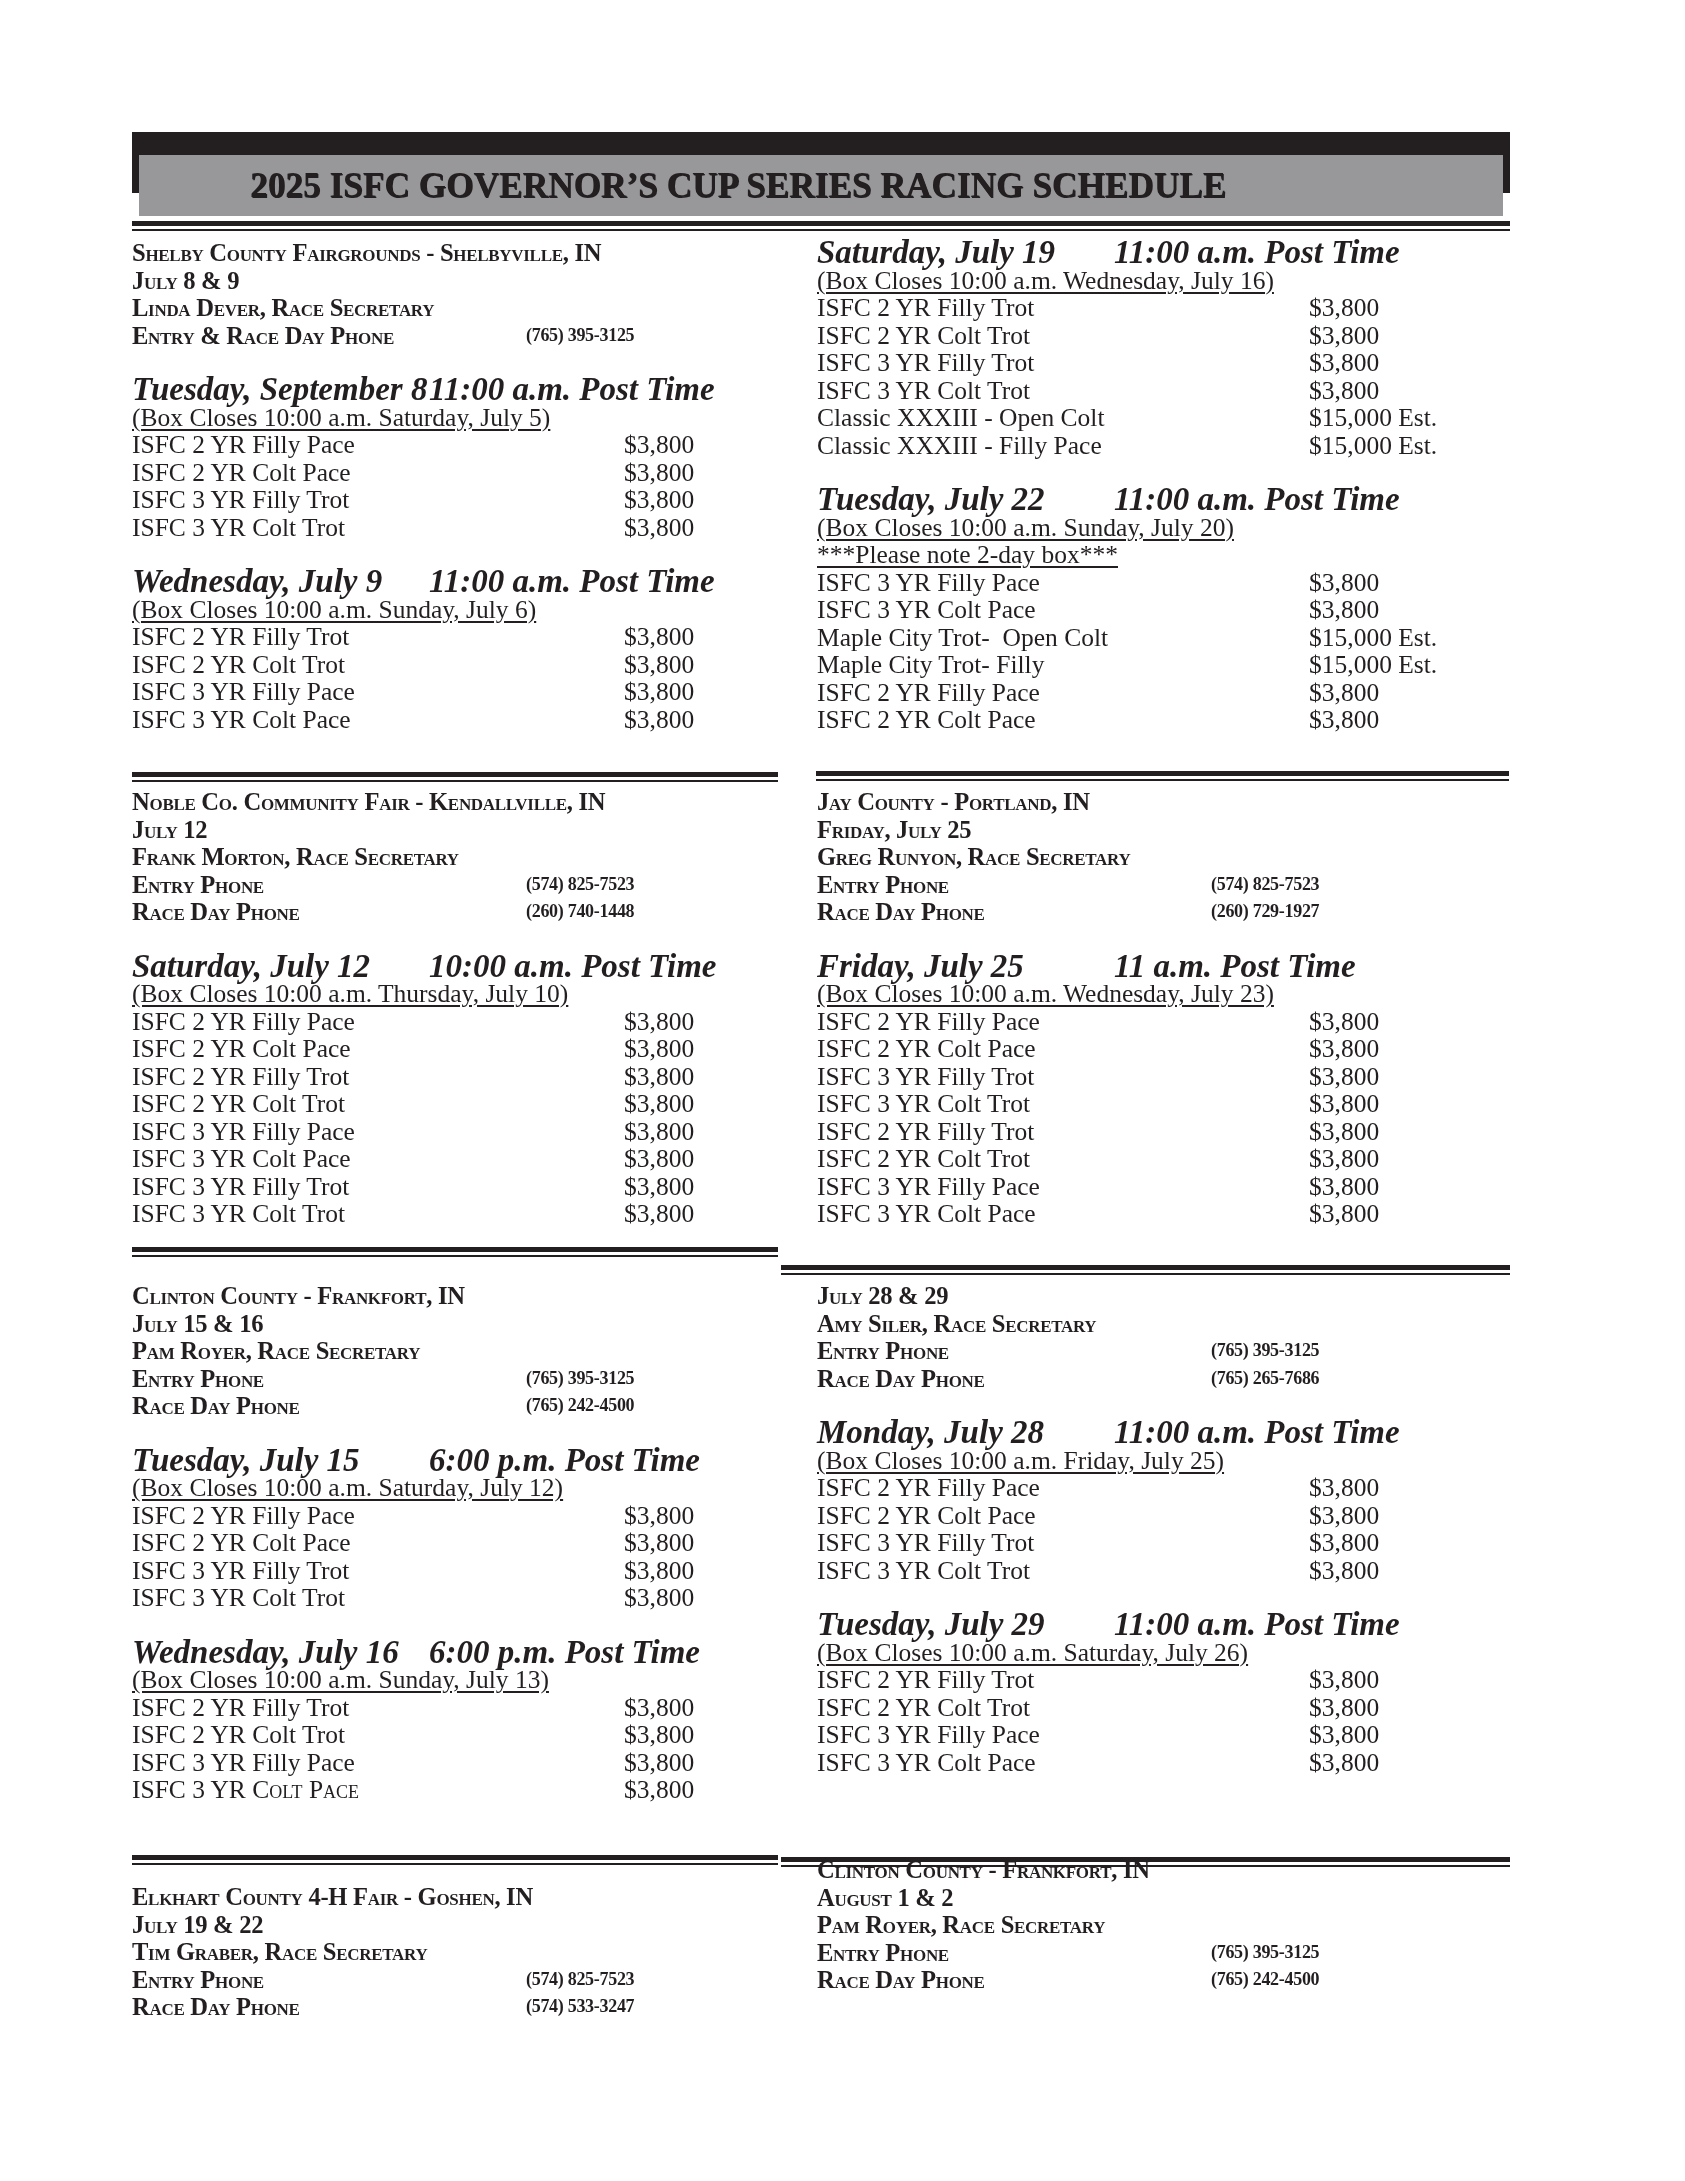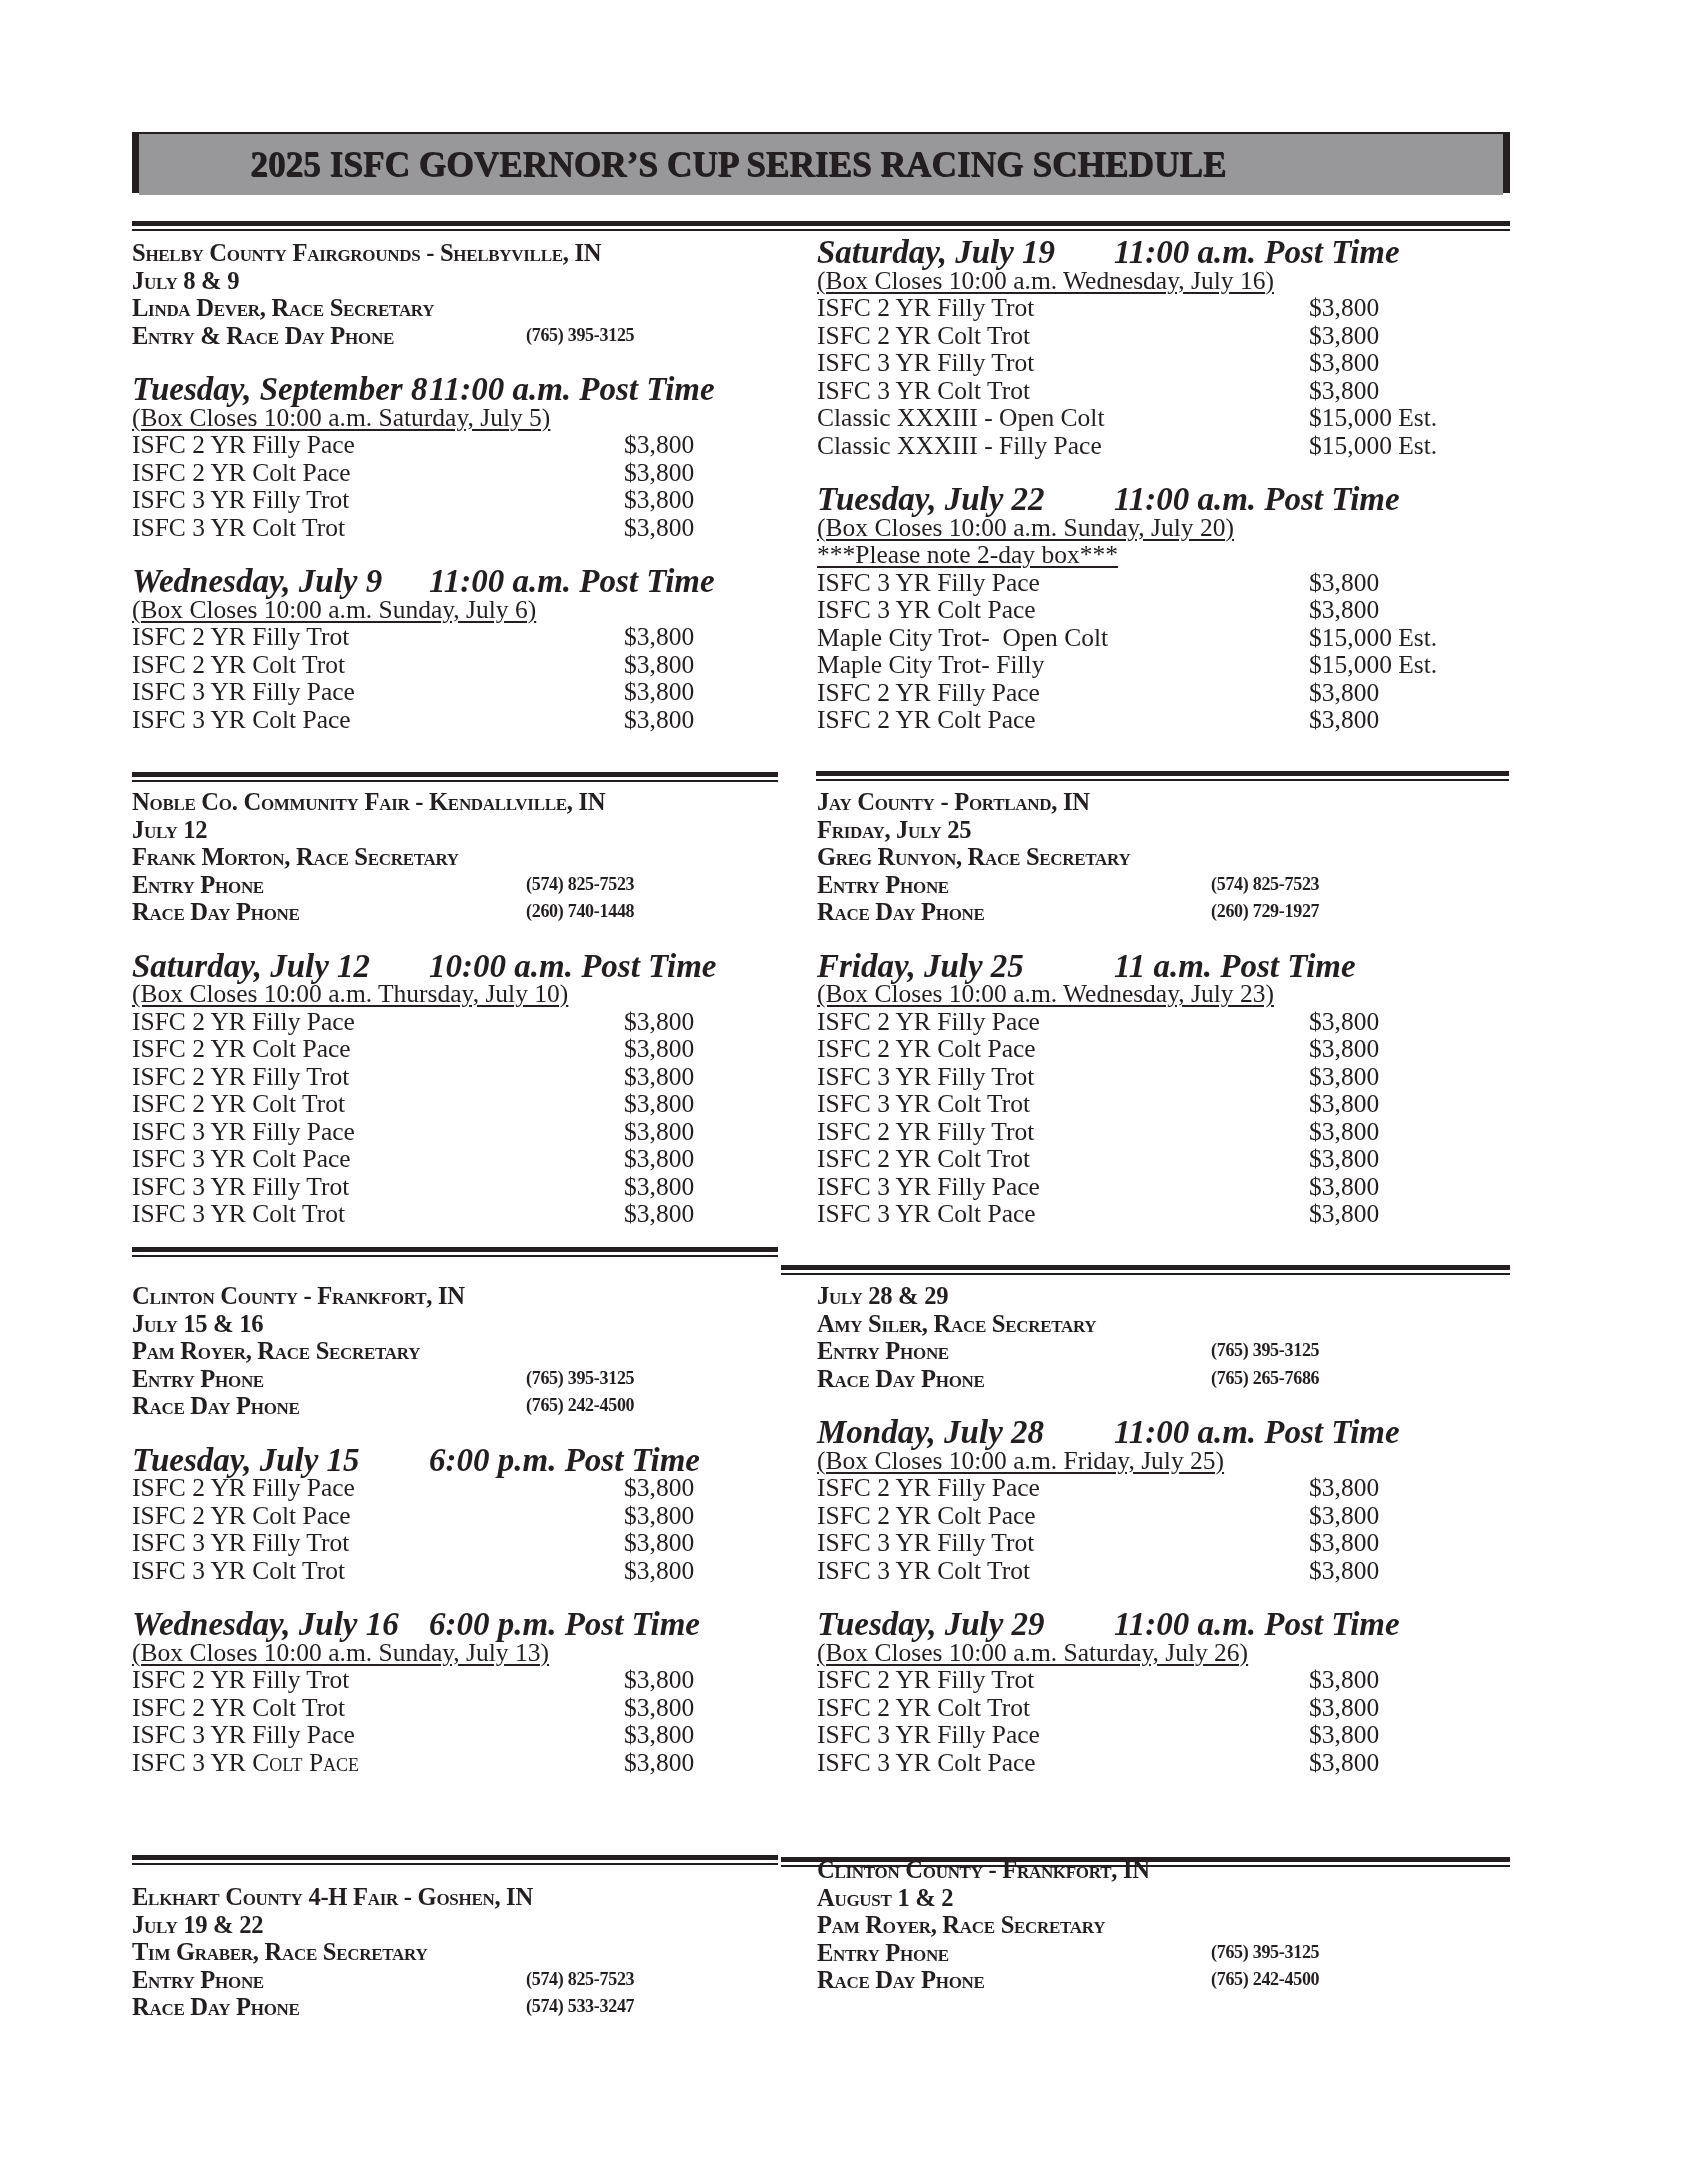--- a/index.html
+++ b/index.html
@@ -1,20 +1,20 @@
 <!DOCTYPE html>
 <html style="font-size:14px"><head>
   <meta charset="utf-8">
   <style>
     html, body { margin: 0; padding: 0; background: #ffffff; }
     body { width: 1685px; height: 2181px; position: relative; overflow: hidden;
            font-family: "Liberation Serif", "DejaVu Serif", serif; color: #231f20; }
 
     .title-box { position: absolute; left: 132px; top: 132px; width: 1378px; height: 61px;
-                 background: #231f20; box-sizing: border-box; padding: 2px 7px; }
+                 background: #231f20; box-sizing: border-box; padding: 23px 7px; }
     .title-inner { background: #98979a; height: 61px; position: relative; }
     .title-text { position: absolute; left: 111px; top: 8.8px; font-size: 36px; font-weight: bold;
                   letter-spacing: 0px; color: #231f20; white-space: nowrap;
                   text-shadow: 0.9px 0.9px 0 #231f20; transform: scaleX(0.98); transform-origin: left; }
 
     .rule { position: absolute; }
     .rule .thick { height: 5.3px; background: #231f20; }
     .rule .gap { height: 2.6px; }
     .rule .thin { height: 2.6px; background: #231f20; }
 
@@ -201,20 +201,21 @@
   </div>
   <div class="hdr">
     <span>Race Day Phone</span>
     <span class="phone">(765) 242-4500</span>
   </div>
 
   <div class="day">
     <span>Tuesday, July 15</span>
     <span class="post">6:00 p.m. Post Time</span>
   </div>
+  <div class="box">(Box Closes 10:00 a.m. Saturday, July 12)</div>
   <div class="race"><span>ISFC 2 YR Filly Pace</span><span class="purse">$3,800</span></div>
   <div class="race"><span>ISFC 2 YR Colt Pace</span><span class="purse">$3,800</span></div>
   <div class="race"><span>ISFC 3 YR Filly Trot</span><span class="purse">$3,800</span></div>
   <div class="race"><span>ISFC 3 YR Colt Trot</span><span class="purse">$3,800</span></div>
 
   <div class="day">
     <span>Wednesday, July 16</span>
     <span class="post">6:00 p.m. Post Time</span>
   </div>
   <div class="box">(Box Closes 10:00 a.m. Sunday, July 13)</div>

